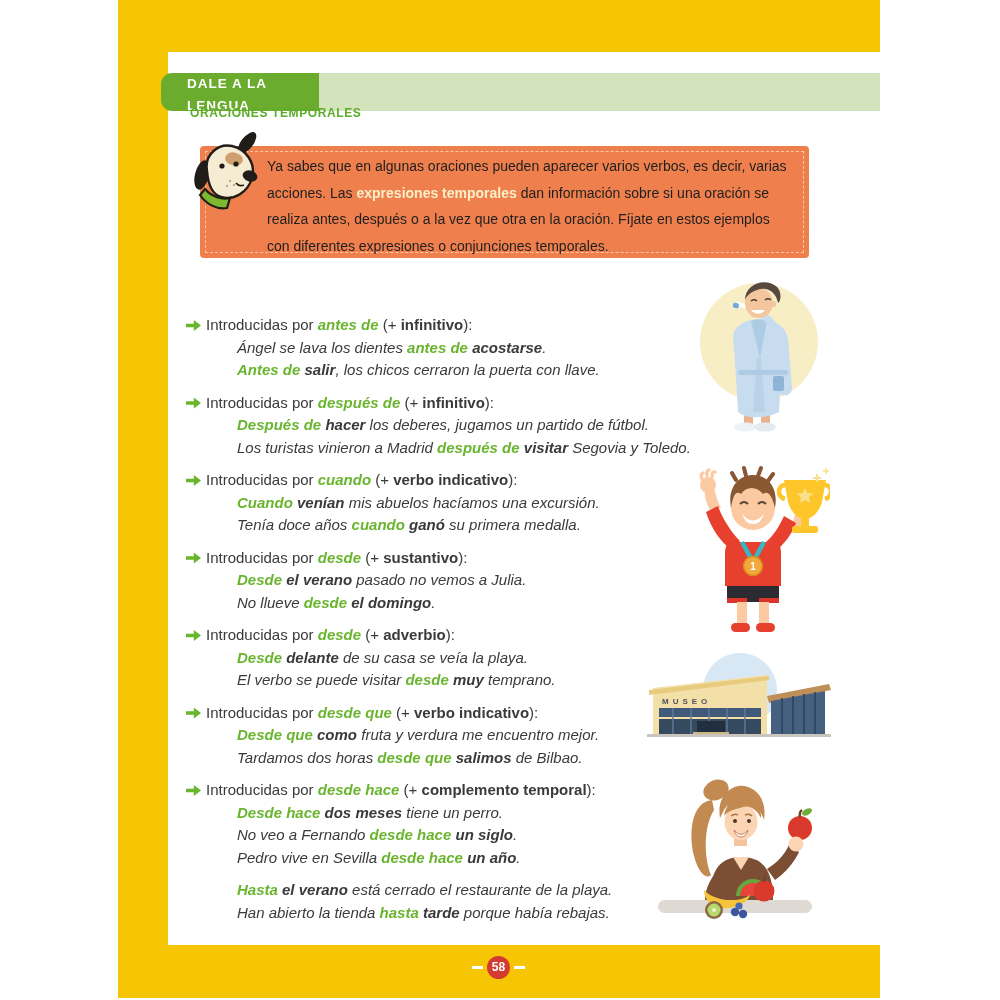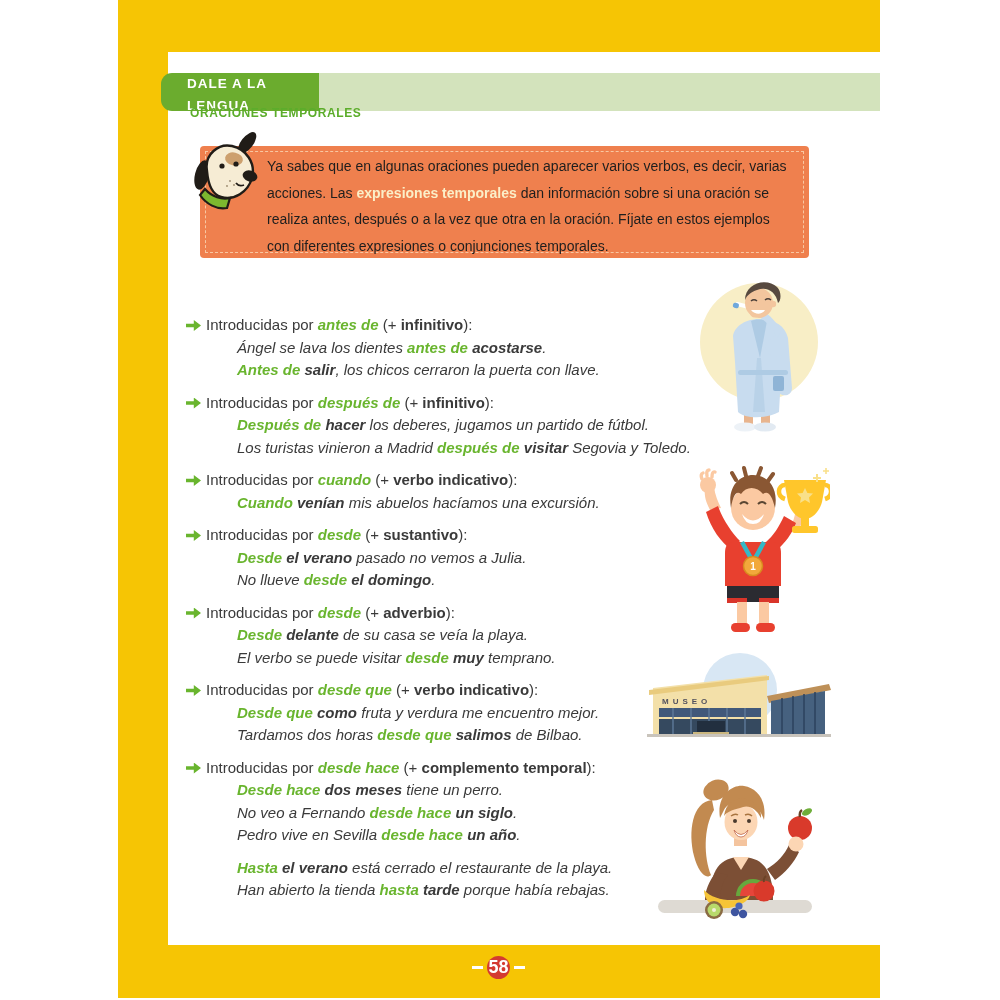--- a/index.html
+++ b/index.html
@@ -36,21 +36,21 @@
   .intro{font-style:normal;}
   .example{font-style:italic;padding-left:51px;}
   .s-g{color:#69B52E;font-weight:bold;font-style:italic;}
   .s-b{font-weight:bold;}
   .arrow-ic{display:inline-block;width:15px;height:11px;background:#69B52E;
     margin-right:5px;vertical-align:-1px;
     clip-path:polygon(0 34%,52% 34%,52% 0,100% 50%,52% 100%,52% 66%,0 66%);}
 
   
   .pg-circle{left:487px;top:956px;width:23px;height:23px;border-radius:50%;
-    background:#D43A31;color:#fff;font-weight:bold;font-size:18px;
+    background:#D43A31;color:#fff;font-weight:bold;font-size:12px;
     text-align:center;line-height:23px;}
   .pg-dash{width:11px;height:2.5px;background:#fff;top:966px;}
   .pg-dash.l{left:472px;} .pg-dash.r{left:514px;}
   .pg-words{left:428px;top:1040px;width:140px;text-align:center;
     color:#fff;font-size:16px;letter-spacing:0.3px;}
 
   svg{display:block;}
 </style>
 </head>
 <body>
@@ -94,20 +94,21 @@
       <p class="example"><span class="s-g">Antes de </span><span class="s-b">salir</span><span>, los chicos cerraron la puerta con llave.</span></p>
     </div>
     <div class="section">
       <p class="intro"><span class="arrow-ic"></span><span>Introducidas por </span><span class="s-g">después de</span><span> (+ </span><span class="s-b">infinitivo</span><span>):</span></p>
       <p class="example"><span class="s-g">Después de </span><span class="s-b">hacer</span><span> los deberes, jugamos un partido de fútbol.</span></p>
       <p class="example"><span>Los turistas vinieron a Madrid </span><span class="s-g">después de </span><span class="s-b">visitar</span><span> Segovia y Toledo.</span></p>
     </div>
     <div class="section">
       <p class="intro"><span class="arrow-ic"></span><span>Introducidas por </span><span class="s-g">cuando</span><span> (+ </span><span class="s-b">verbo indicativo</span><span>):</span></p>
       <p class="example"><span class="s-g">Cuando </span><span class="s-b">venían</span><span> mis abuelos hacíamos una excursión.</span></p>
+      <p class="example"><span>Tenía doce años </span><span class="s-g">cuando </span><span class="s-b">ganó</span><span> su primera medalla.</span></p>
     </div>
     <div class="section">
       <p class="intro"><span class="arrow-ic"></span><span>Introducidas por </span><span class="s-g">desde</span><span> (+ </span><span class="s-b">sustantivo</span><span>):</span></p>
       <p class="example"><span class="s-g">Desde </span><span class="s-b">el verano</span><span> pasado no vemos a Julia.</span></p>
       <p class="example"><span>No llueve </span><span class="s-g">desde </span><span class="s-b">el domingo</span><span>.</span></p>
     </div>
     <div class="section">
       <p class="intro"><span class="arrow-ic"></span><span>Introducidas por </span><span class="s-g">desde</span><span> (+ </span><span class="s-b">adverbio</span><span>):</span></p>
       <p class="example"><span class="s-g">Desde </span><span class="s-b">delante</span><span> de su casa se veía la playa.</span></p>
       <p class="example"><span>El verbo se puede visitar </span><span class="s-g">desde </span><span class="s-b">muy</span><span> temprano.</span></p>

